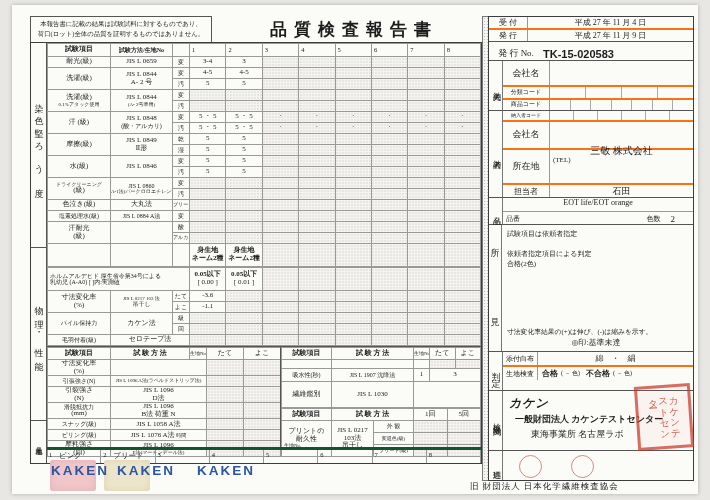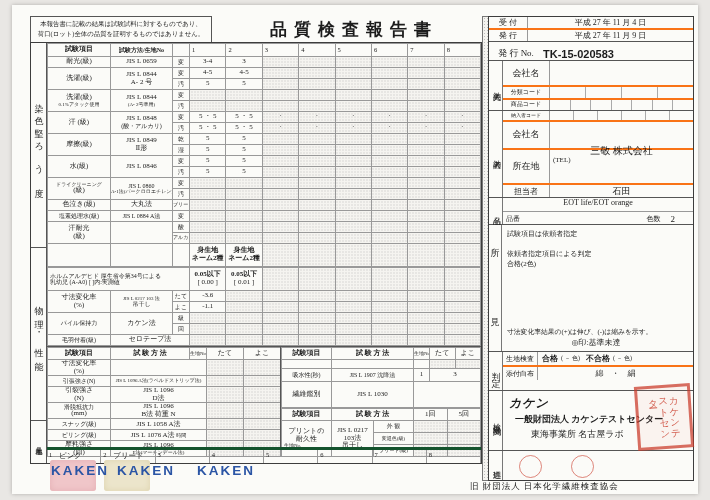--- a/index.html
+++ b/index.html
@@ -791,29 +791,29 @@
         </div>
       </div>
     </div>
 
     <div class="rp-block" style="height:39px">
       <div class="rp-side">
           <span class="vtext f9" style="letter-spacing:6px">判定</span>
         </div>
       <div class="rp-body">
         <div class="rp-row" style="height:13px">
+          <div class="rp-label f7" style="width:34px">添付白布</div>
+          <div class="f8" style="flex:1;text-align:center">綿　・　絹</div>
+        </div>
+        <div class="rp-row" style="height:13px">
           <div class="rp-label f7" style="width:34px">生地検査</div>
           <span class="f8 b" style="margin-left:4px">合格</span>
           <span class="f6" style="margin-left:3px">( － 色)</span>
           <span class="f8 b" style="margin-left:6px">不合格</span>
           <span class="f6" style="margin-left:3px">( － 色)</span>
-        </div>
-        <div class="rp-row" style="height:13px">
-          <div class="rp-label f7" style="width:34px">添付白布</div>
-          <div class="f8" style="flex:1;text-align:center">綿　・　絹</div>
         </div>
       </div>
     </div>
 
     <div class="rp-block" style="height:61px">
       <div class="rp-side">
           <span class="vtext f8" style="letter-spacing:2px">検査機関</span>
         </div>
       <div class="rp-body" style="overflow:visible">
         <div class="logo" style="position:absolute;left:6px;top:4px">カケン</div>

